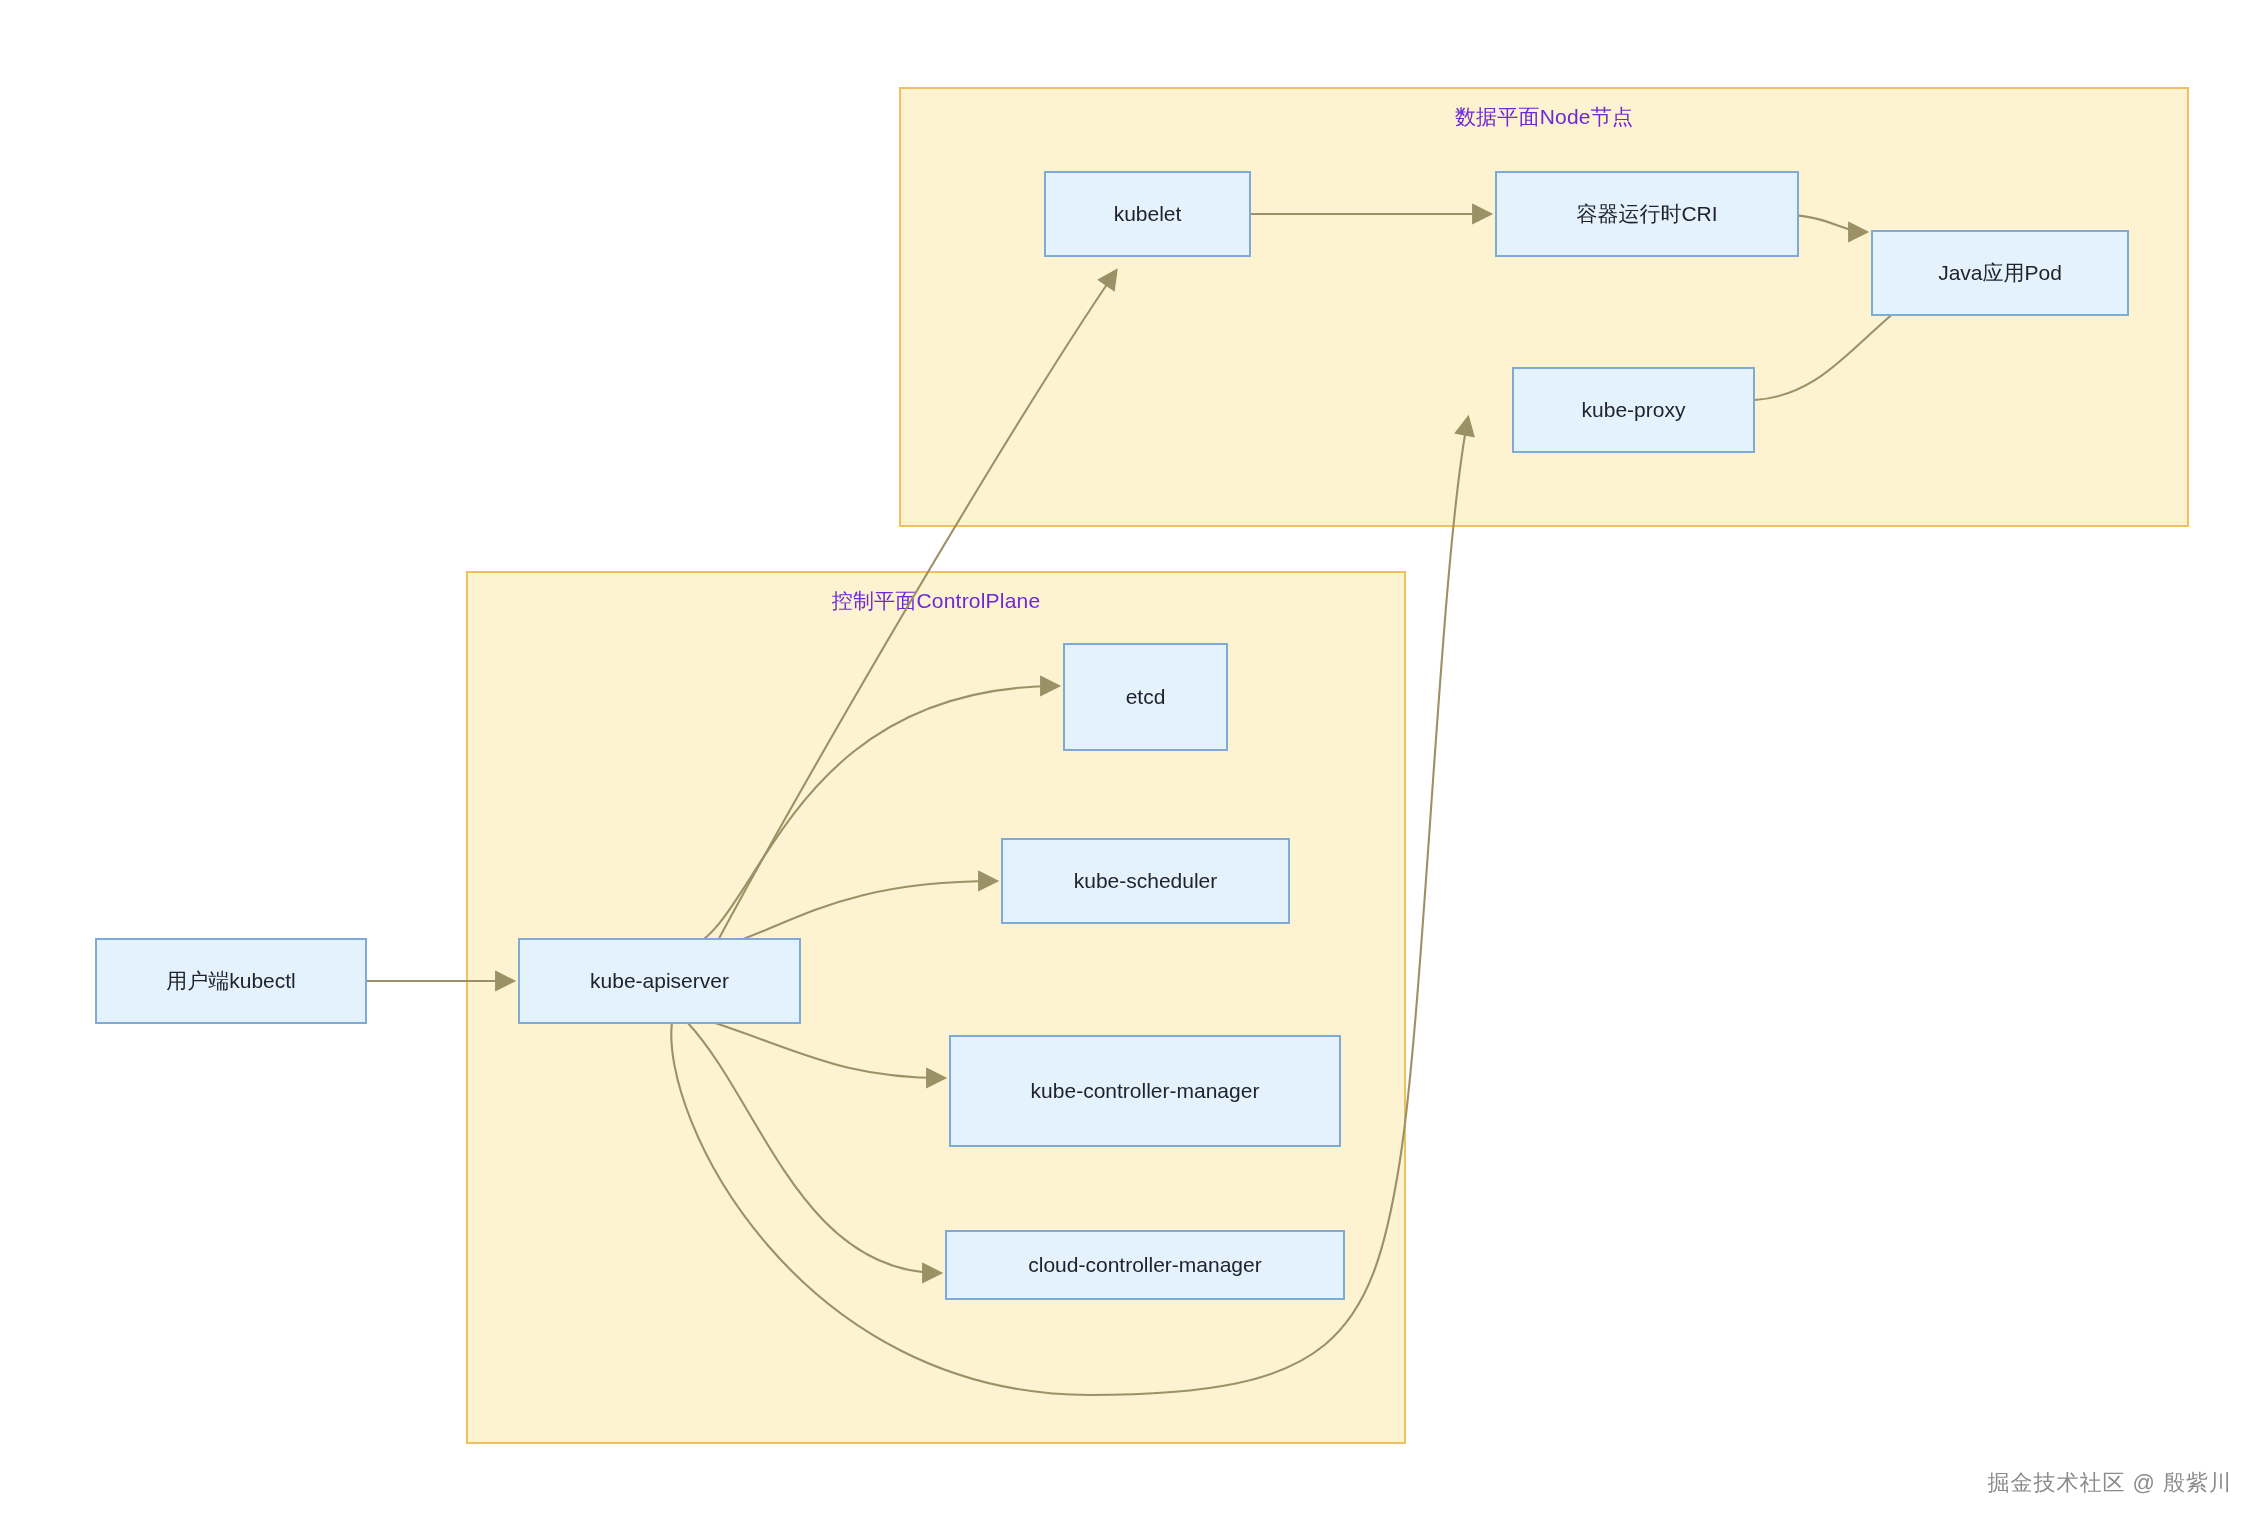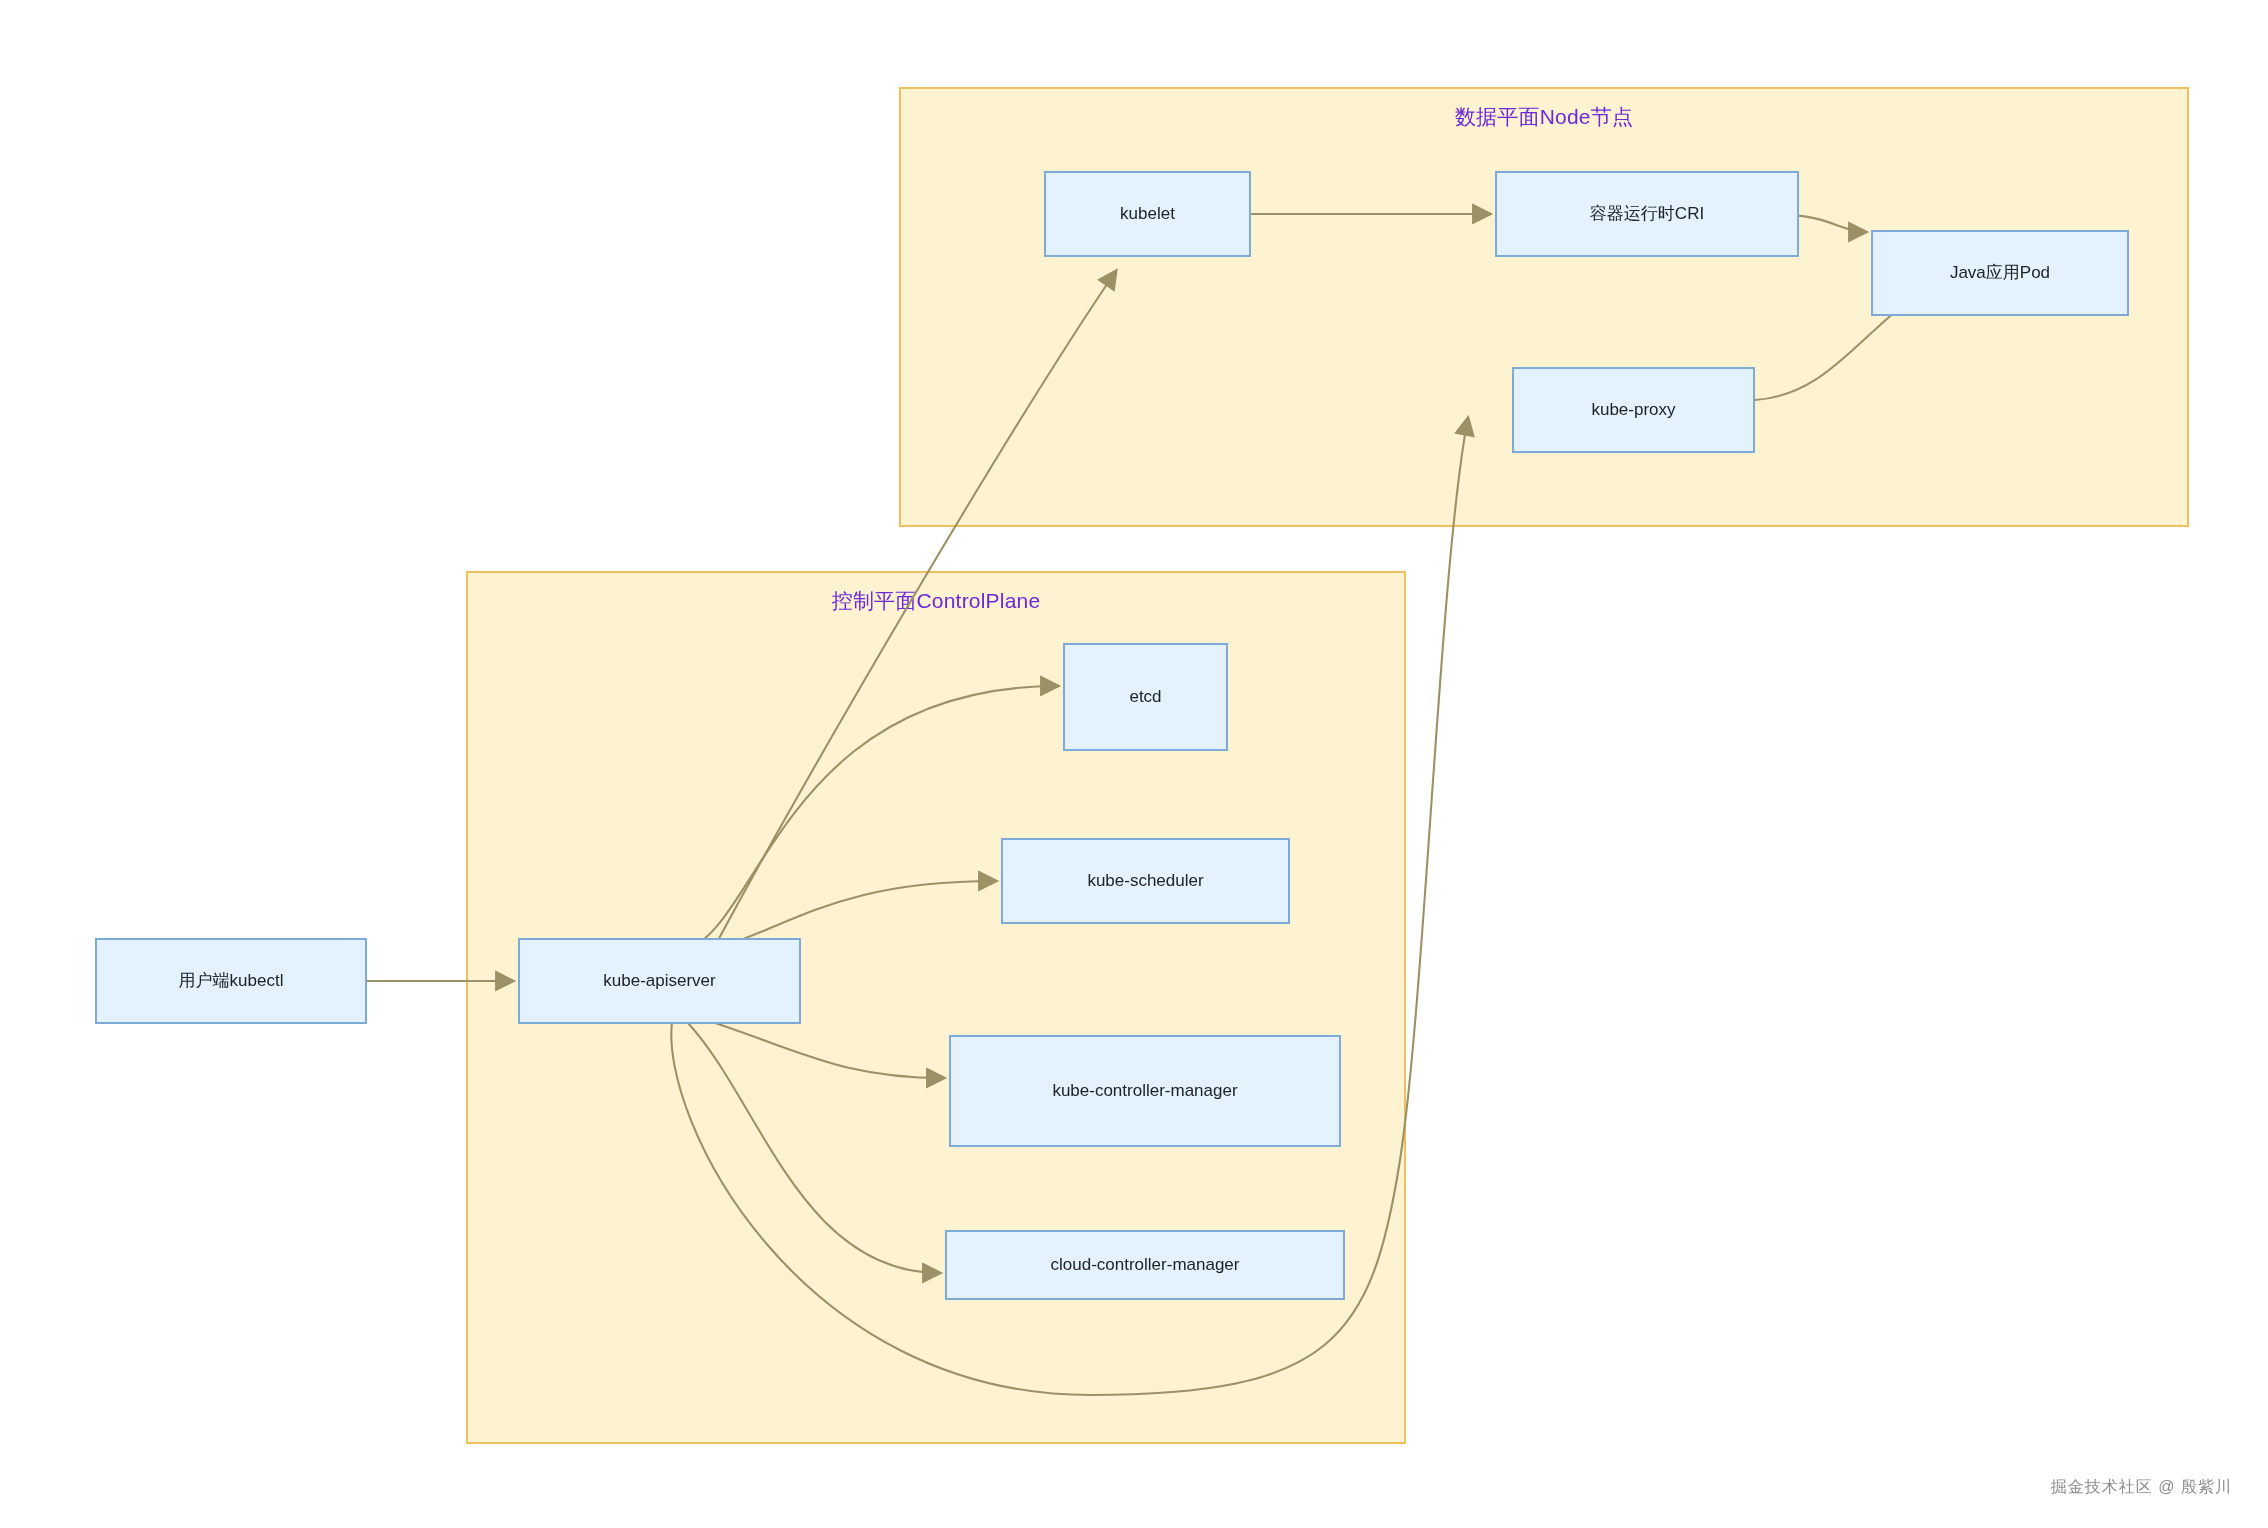--- a/index.html
+++ b/index.html
@@ -51,31 +51,31 @@
   .node {
     position: absolute;
     background: #e3f2fd;
     border: 2px solid #7eaada;
     z-index: 10;
     display: flex;
     align-items: center;
     justify-content: center;
     text-align: center;
     color: #20242a;
-    font-size: 17px;
+    font-size: 21px;
     line-height: 1.2;
   }
   .node-label { white-space: nowrap; }
 
   
   #watermark {
     position: absolute;
     right: 36px;
     bottom: 30px;
-    font-size: 16px;
+    font-size: 22px;
     color: #8b8b8b;
     letter-spacing: 1px;
     z-index: 20;
     white-space: nowrap;
   }
 </style>
 </head>
 <body>
 
 <div id="canvas">

